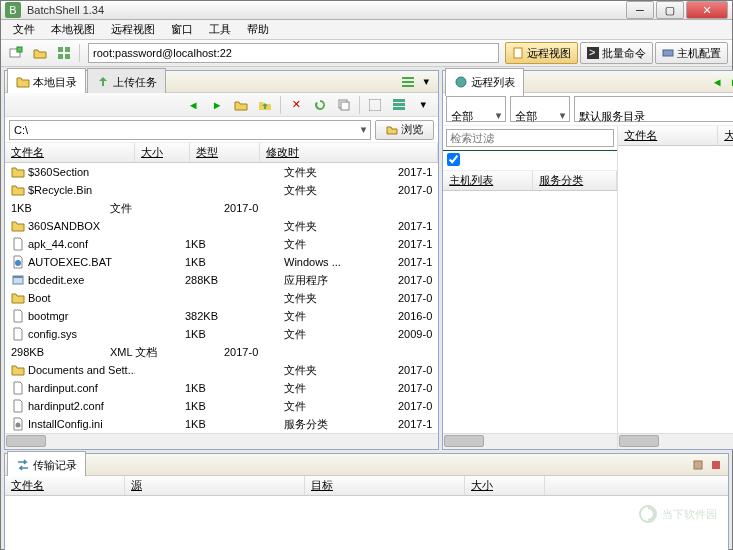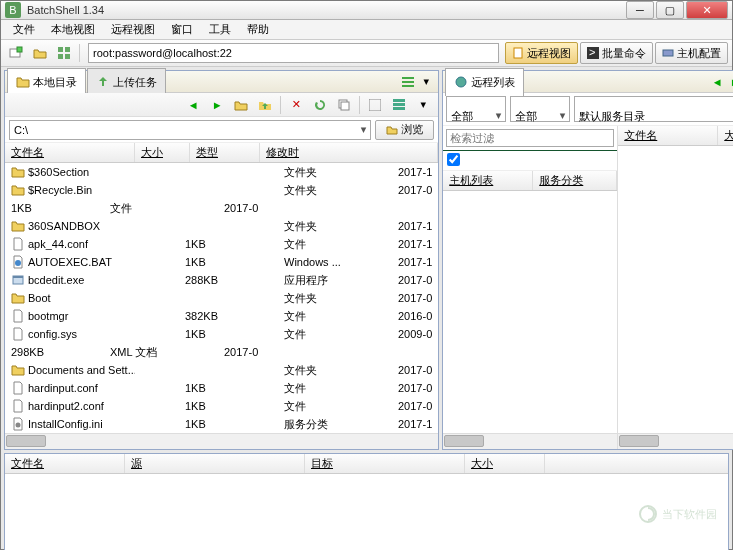--- a/index.html
+++ b/index.html
@@ -454,20 +454,41 @@
             <div class="listbody"></div>
             <div class="scrollhint">
                 <div class="thumb"></div>
               </div>
           </div>
         </div>
       </div>
     </div>
 
     <div class="bottompanel">
+      <div class="panelhdr">
+        <div class="tab">
+            <svg class="ficon" viewBox="0 0 14 14">
+              <path d="M2 4h8l-2-2m2 2l-2 2M12 10H4l2-2m-2 2l2 2" stroke="#48a" fill="none" stroke-width="1.5"></path>
+            </svg>
+            <span>传输记录</span>
+          </div>
+        <div class="hdrspacer"></div>
+        <div class="smallicons">
+          <div class="smicon">
+              <svg width="12" height="12">
+                <rect x="2" y="2" width="8" height="8" fill="#ca8" stroke="#975"></rect>
+              </svg>
+            </div>
+          <div class="smicon">
+              <svg width="12" height="12">
+                <rect x="2" y="2" width="8" height="8" fill="#c55"></rect>
+              </svg>
+            </div>
+        </div>
+      </div>
       <div class="listhdr">
         <div class="col" style="width:120px">文件名</div>
         <div class="col" style="width:180px">源</div>
         <div class="col" style="width:160px">目标</div>
         <div class="col" style="width:80px">大小</div>
       </div>
       <div class="listbody"></div>
     </div>
   </div>
 

